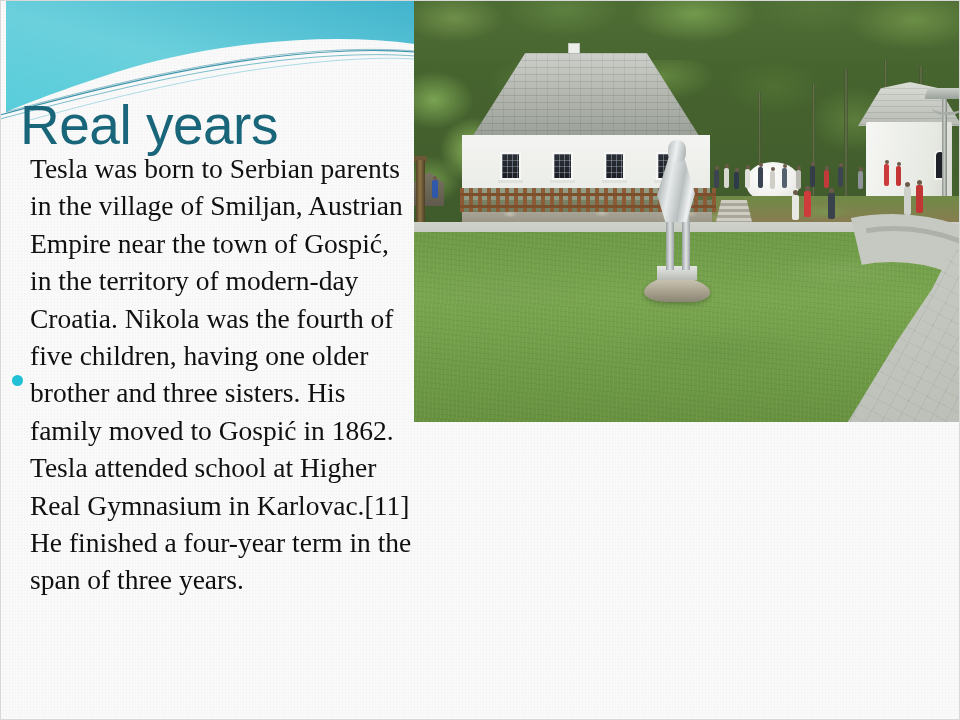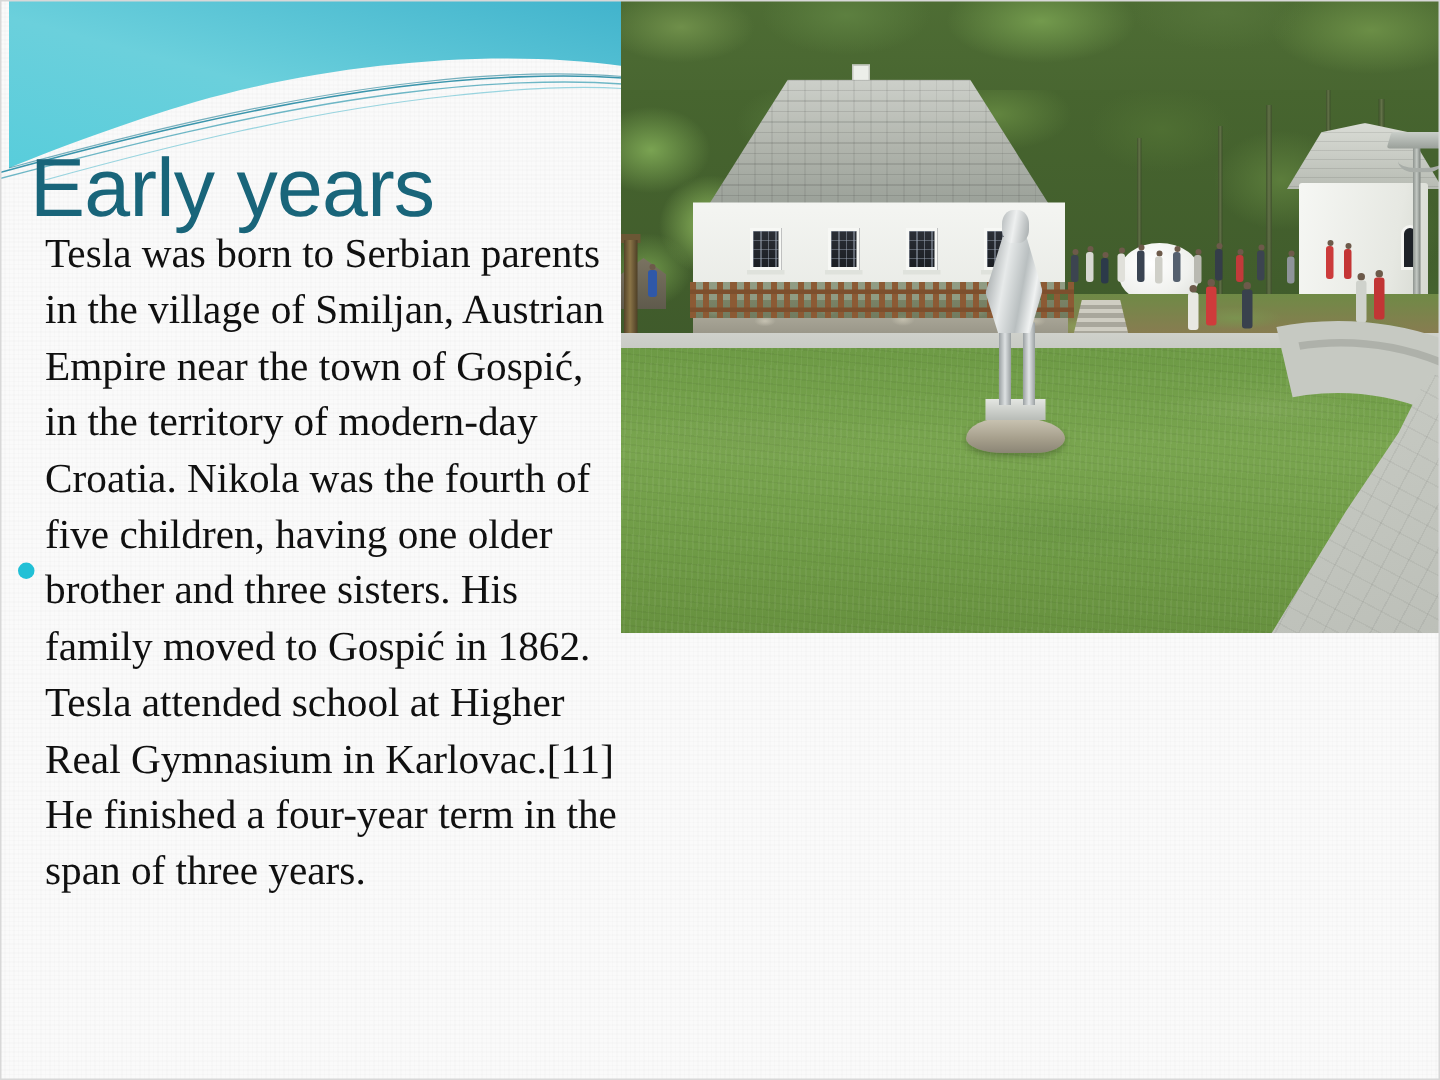--- a/index.html
+++ b/index.html
@@ -365,21 +365,21 @@
                C330,32 220,42 130,68
                C86,81 40,98 6,112 Z" fill="url(#tealgrad)"></path>
 
       <path d="M0,115 C70,96 170,70 265,58 C320,51 375,49 415,52" fill="none" stroke="#2f8fa8" stroke-width="1.1" opacity="0.95"></path>
       <path d="M0,119 C72,100 172,74 268,62 C322,55 376,53 415,56" fill="none" stroke="#3fa0b4" stroke-width="0.9" opacity="0.75"></path>
       <path d="M6,112 C80,92 180,66 278,55 C330,49 378,48 415,51" fill="none" stroke="#1e7f96" stroke-width="0.8" opacity="0.6"></path>
       <path d="M30,120 C110,98 205,74 300,64 C345,59 385,57 415,59" fill="none" stroke="#6fc4d4" stroke-width="0.8" opacity="0.7"></path>
     </svg>
   </div>
 
-  <div id="title">Early years</div>
+  <div id="title">Real years</div>
 
   <div id="body-block">
     <div class="bullet-row">
       <span class="bullet-dot"></span>
       <span class="bullet-text">Tesla was born to Serbian parents in the village of Smiljan, Austrian Empire near the town of Gospić, in the territory of modern-day Croatia. Nikola was the fourth of five children, having one older brother and three sisters. His family moved to Gospić in 1862. Tesla attended school at Higher Real Gymnasium in Karlovac.[11] He finished a four-year term in the span of three years.</span>
     </div>
   </div>
 
   <div id="photo" aria-label="Nikola Tesla Memorial Centre in Smiljan: white cottage with shingled roof, silver statue of Tesla on a stone base, lawn and paved path, visitors and a white chapel">
 

